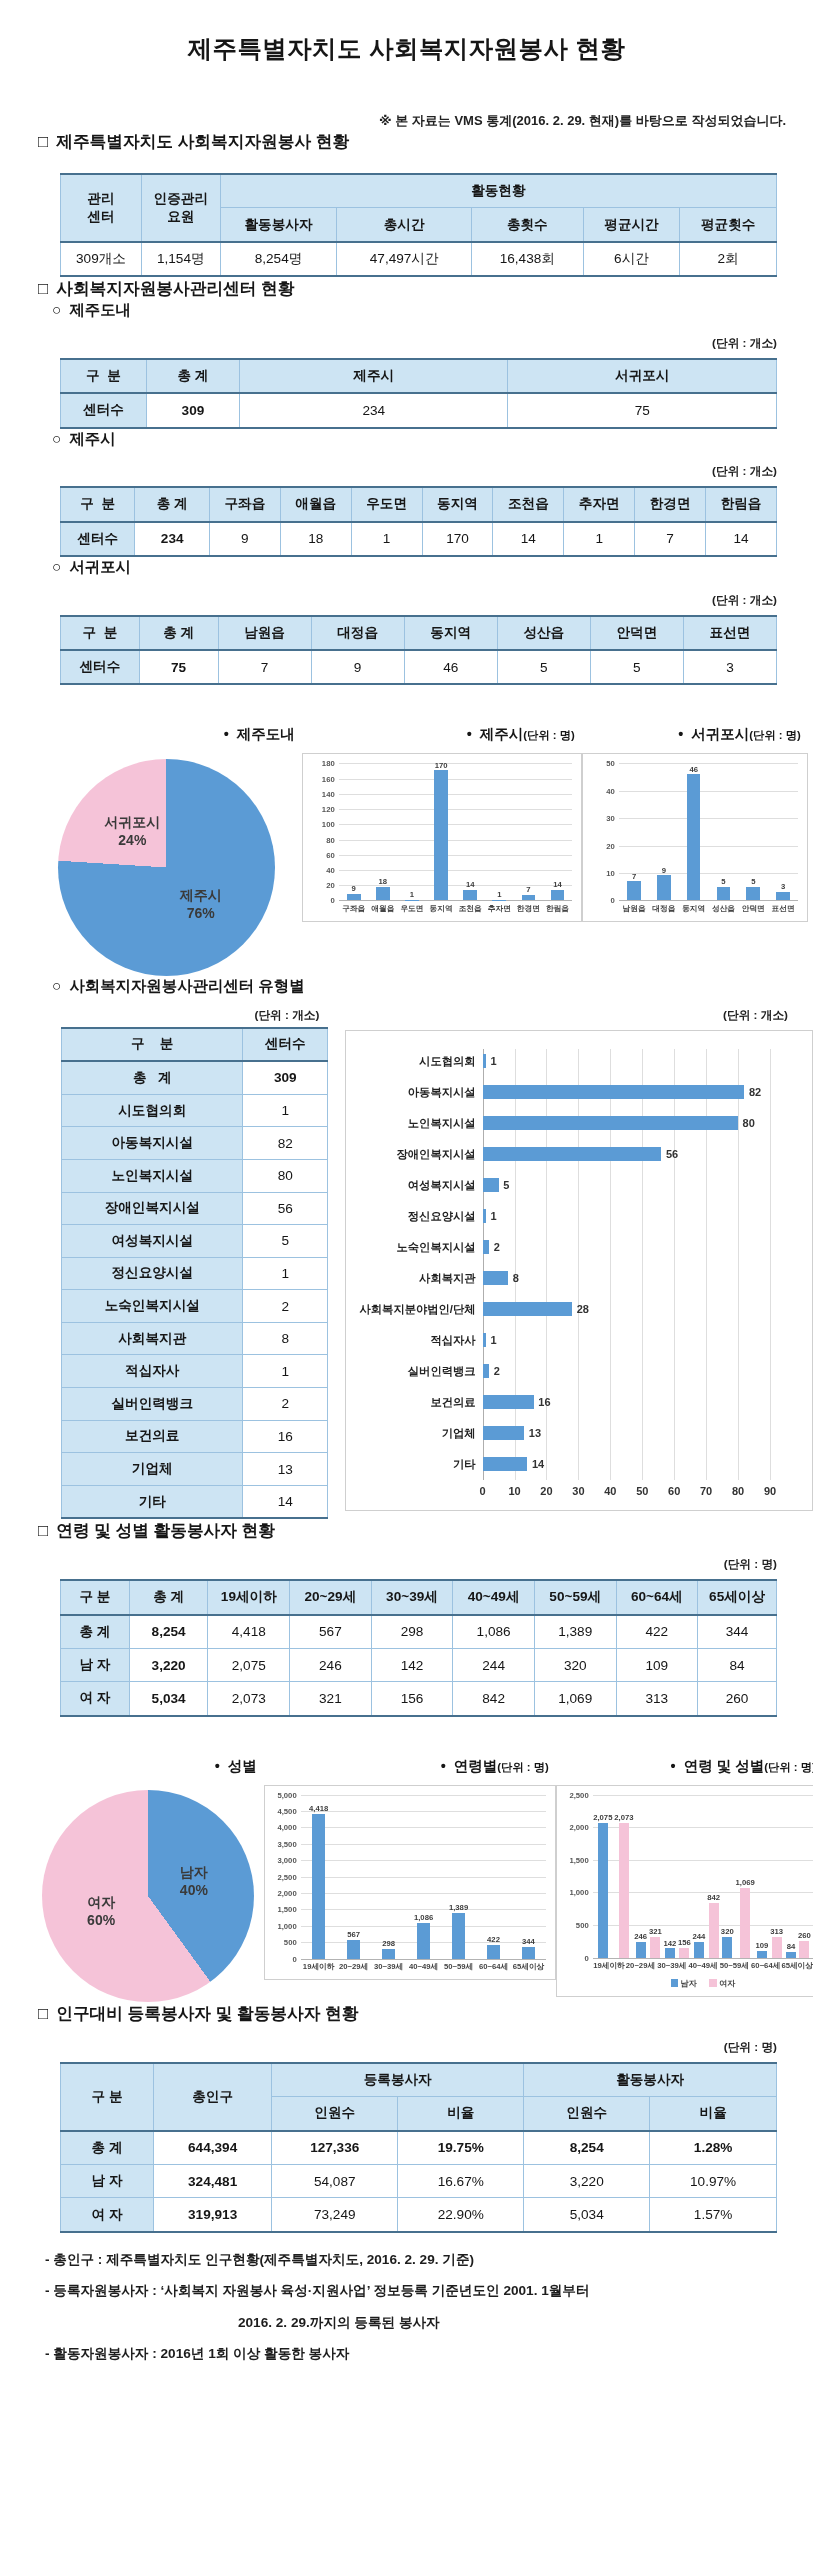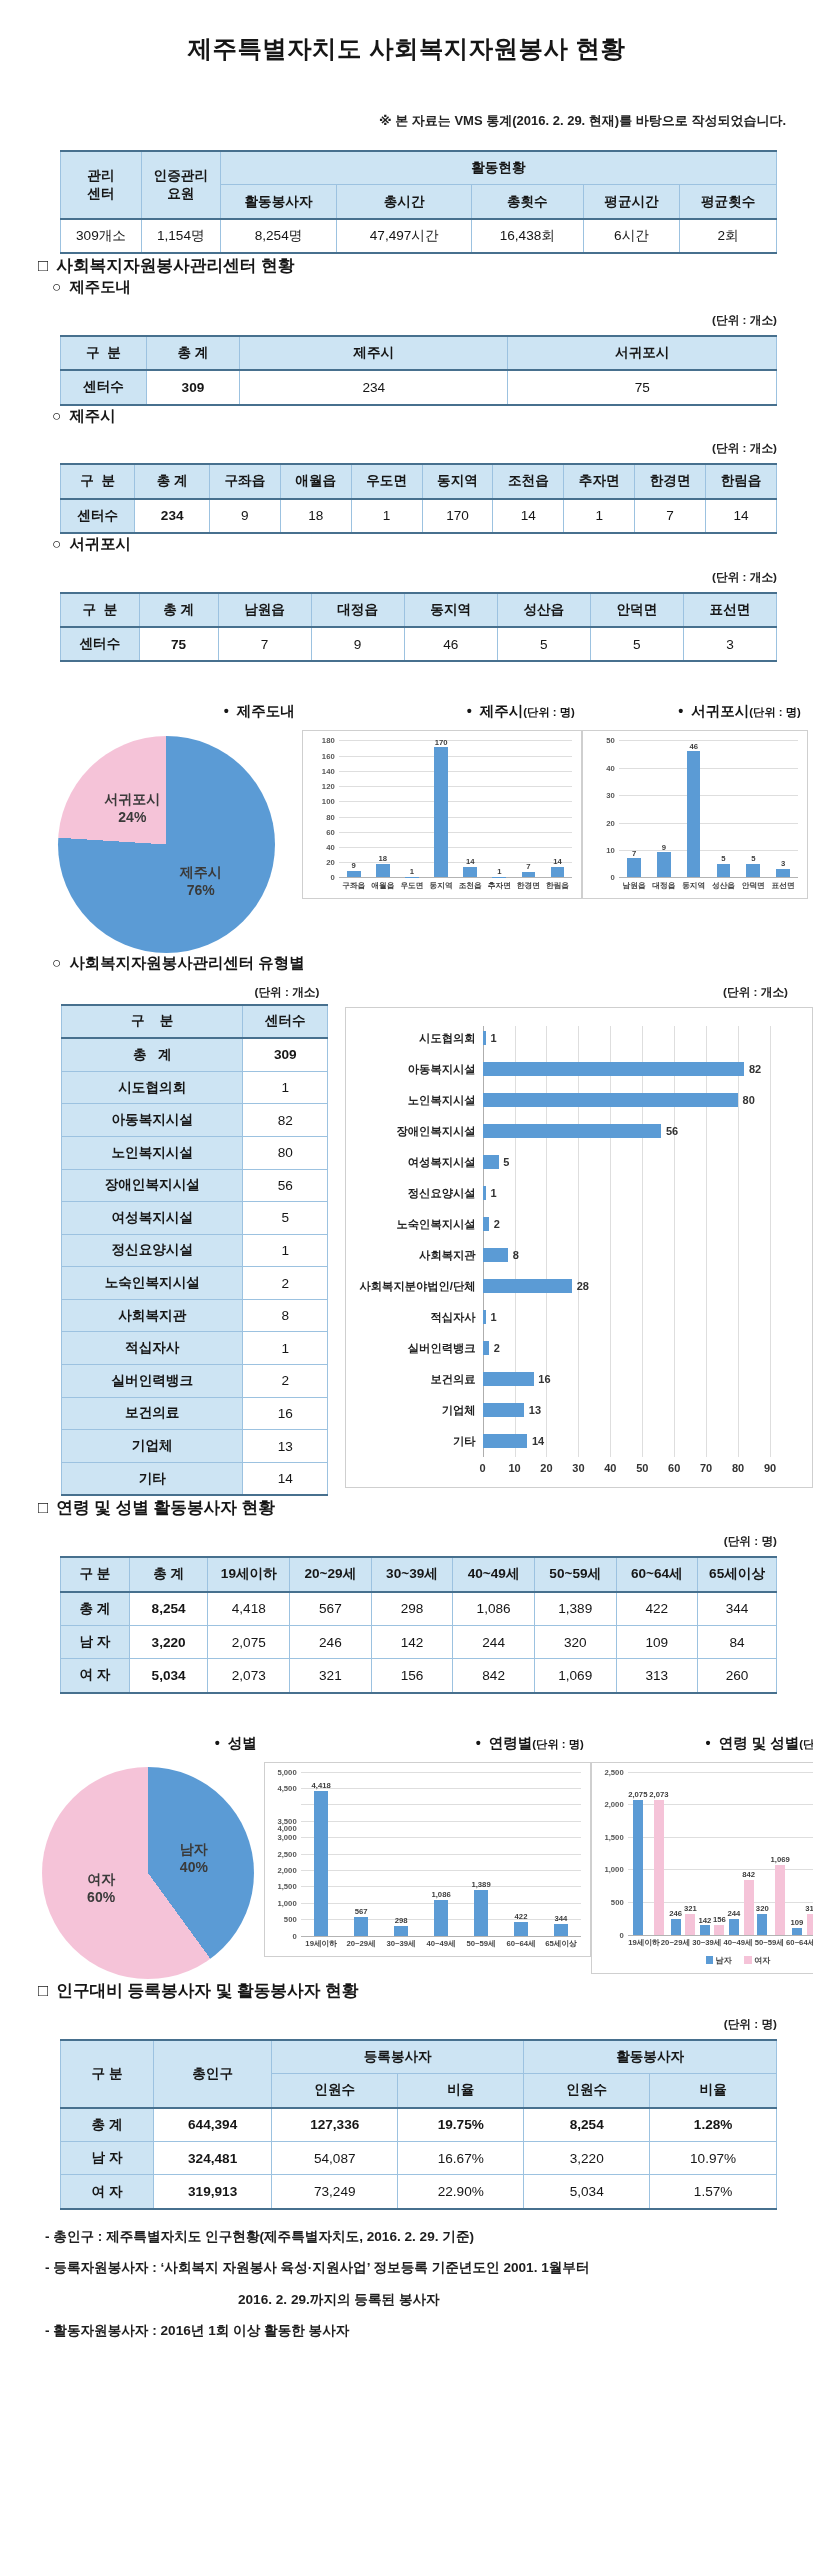--- a/index.html
+++ b/index.html
@@ -81,20 +81,21 @@
   .mt-pop{margin-top:40px;}
 </style>
 </head>
 <body>
 
 <div class="page">
 
   <h1 class="title">제주특별자치도 사회복지자원봉사 현황</h1>
   <p class="note">※ 본 자료는 VMS 통계(2016. 2. 29. 현재)를 바탕으로 작성되었습니다.</p>
 
+  <h2 class="sec mt-s1"><span class="blt">□</span><span>제주특별자치도 사회복지자원봉사 현황</span></h2>
   <div class="mt-tbl1">
       <table class="data">
         <colgroup>
           <col style="width: 11.3%;">
           <col style="width: 11%;">
           <col style="width: 16.3%;">
           <col style="width: 18.8%;">
           <col style="width: 15.6%;">
           <col style="width: 13.5%;">
           <col style="width: 13.5%;">
@@ -681,21 +682,21 @@
               <div>남자</div>
               <div>40%</div>
             </div>
             <div class="plabel" style="left: 28.1257%; top: 57.1074%;">
               <div>여자</div>
               <div>60%</div>
             </div>
           </div>
         </div>
     </div>
-    <div class="cblock" style="width:327px">
+    <div class="cblock" style="width:292px">
       <div class="ctitle">
           <span><span class="blt">•</span><span>연령별</span></span>
           <span class="cunit">(단위 : 명)</span>
         </div>
       <div class="cbody chartframe">
           <div class="vplot" style="height: 164px;">
             <div class="gline zero" style="top: 100%;"></div>
             <span class="ytick" style="top: 100%;">0</span>
             <div class="gline" style="top: 90%;"></div>
             <span class="ytick" style="top: 90%;">500</span>
@@ -705,21 +706,21 @@
             <span class="ytick" style="top: 70%;">1,500</span>
             <div class="gline" style="top: 60%;"></div>
             <span class="ytick" style="top: 60%;">2,000</span>
             <div class="gline" style="top: 50%;"></div>
             <span class="ytick" style="top: 50%;">2,500</span>
             <div class="gline" style="top: 40%;"></div>
             <span class="ytick" style="top: 40%;">3,000</span>
             <div class="gline" style="top: 30%;"></div>
             <span class="ytick" style="top: 30%;">3,500</span>
             <div class="gline" style="top: 20%;"></div>
-            <span class="ytick" style="top: 20%; margin-top: 24px;">4,000</span>
+            <span class="ytick" style="top: 20%;">4,000</span>
             <div class="gline" style="top: 10%;"></div>
             <span class="ytick" style="top: 10%;">4,500</span>
             <div class="gline" style="top: 0%;"></div>
             <span class="ytick" style="top: 0%;">5,000</span>
             <div class="bars">
               <div class="slot">
                 <span class="vval">4,418</span>
                 <div class="vbar" style="height: 145px; background: rgb(91, 155, 213);"></div>
               </div>
               <div class="slot">

